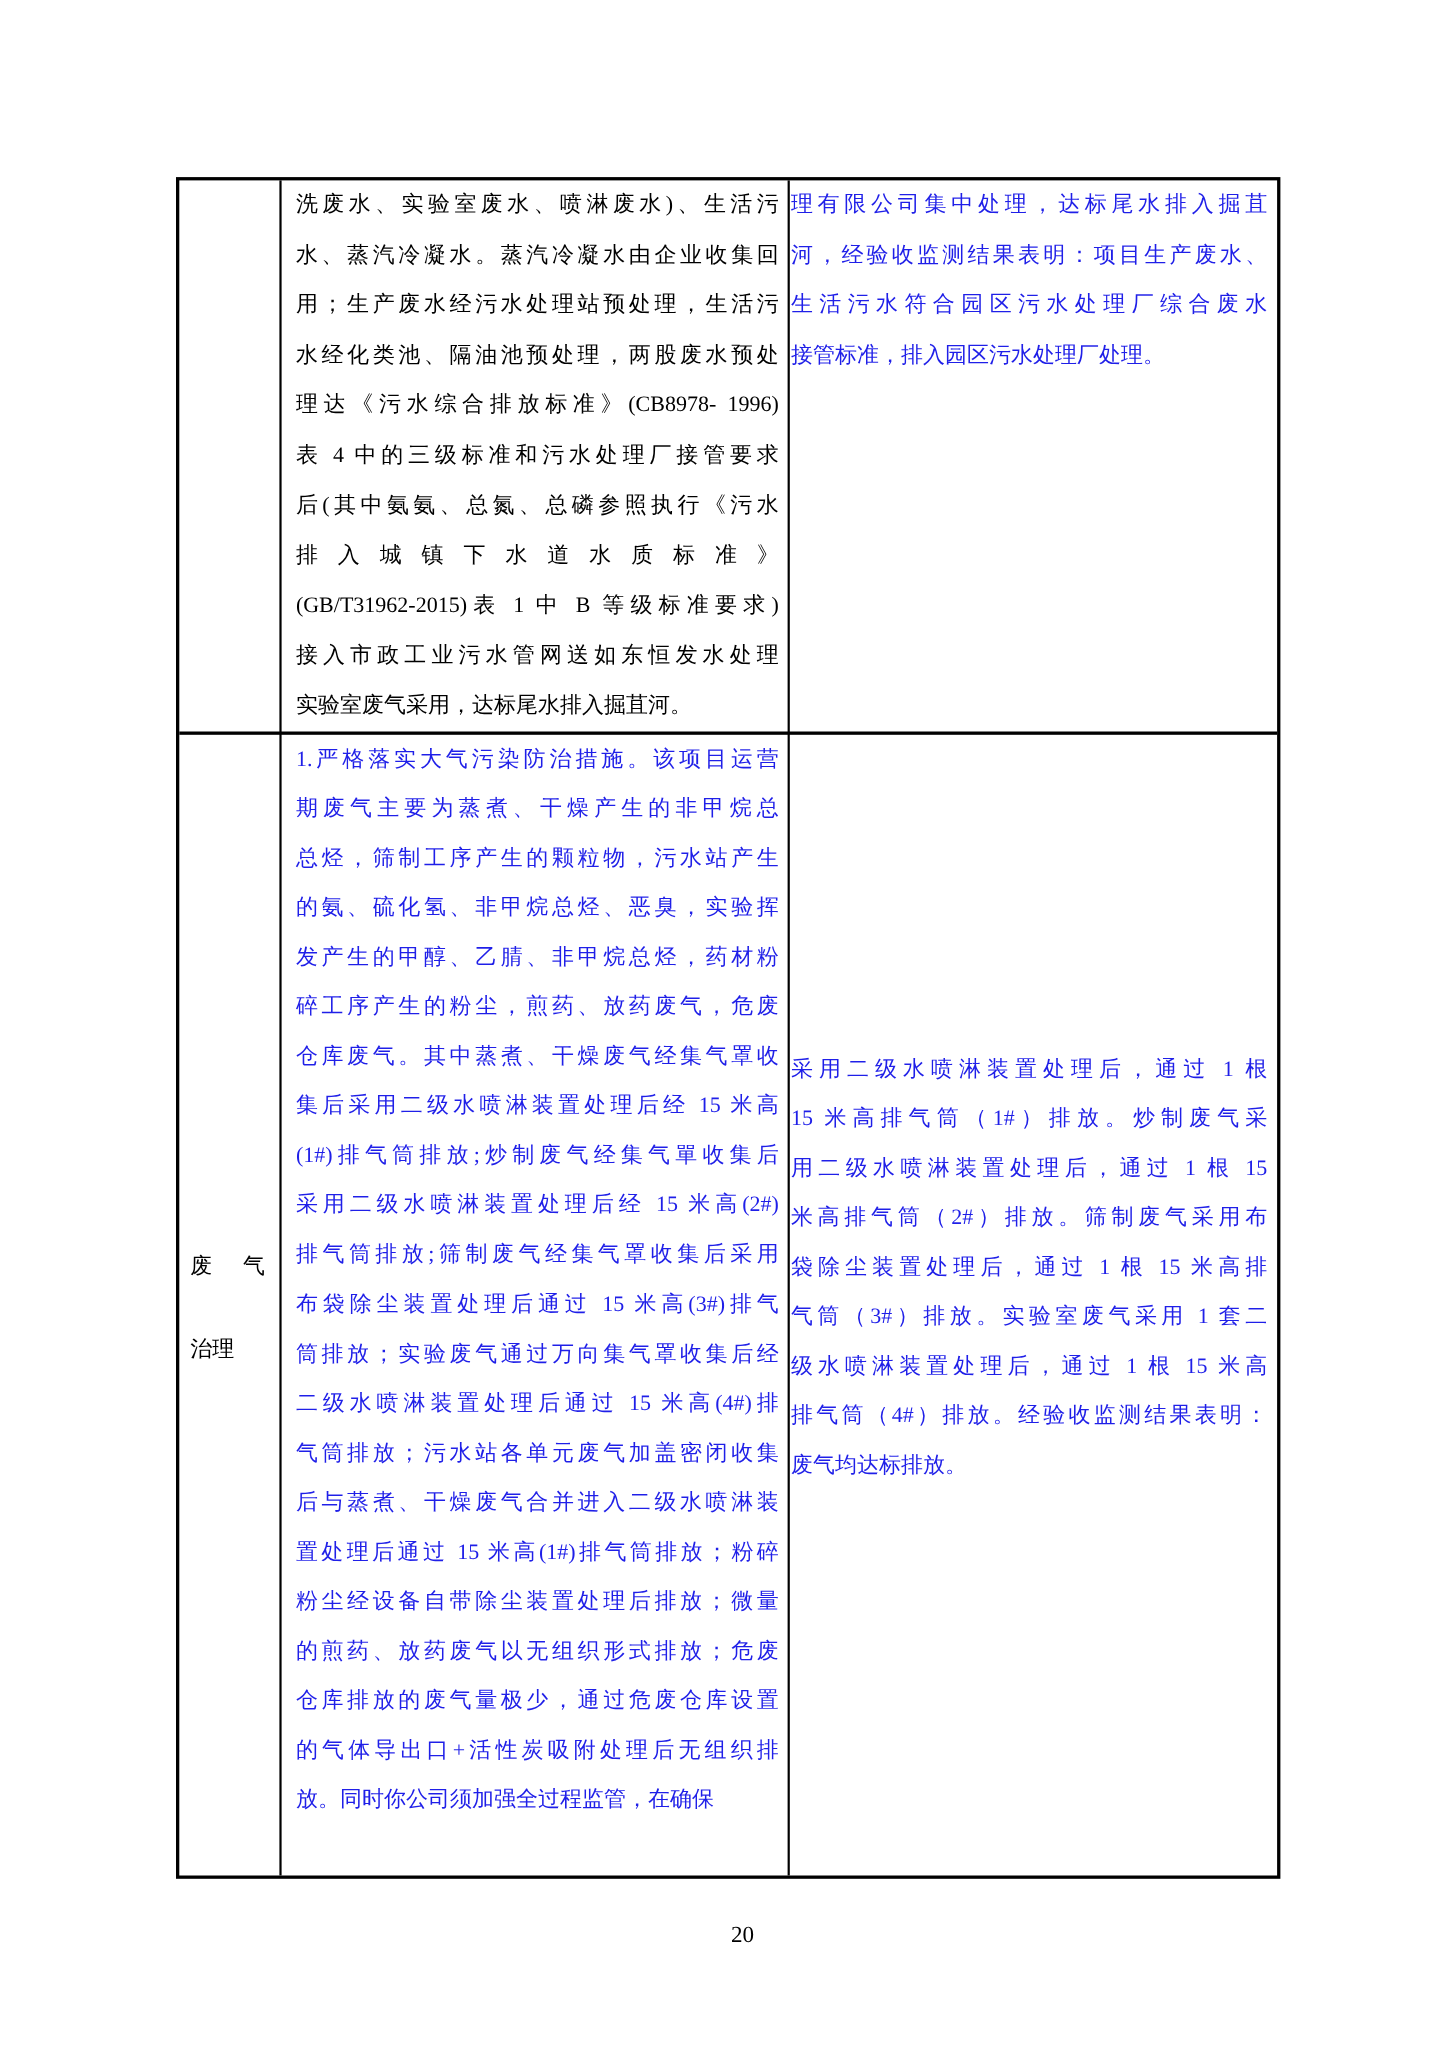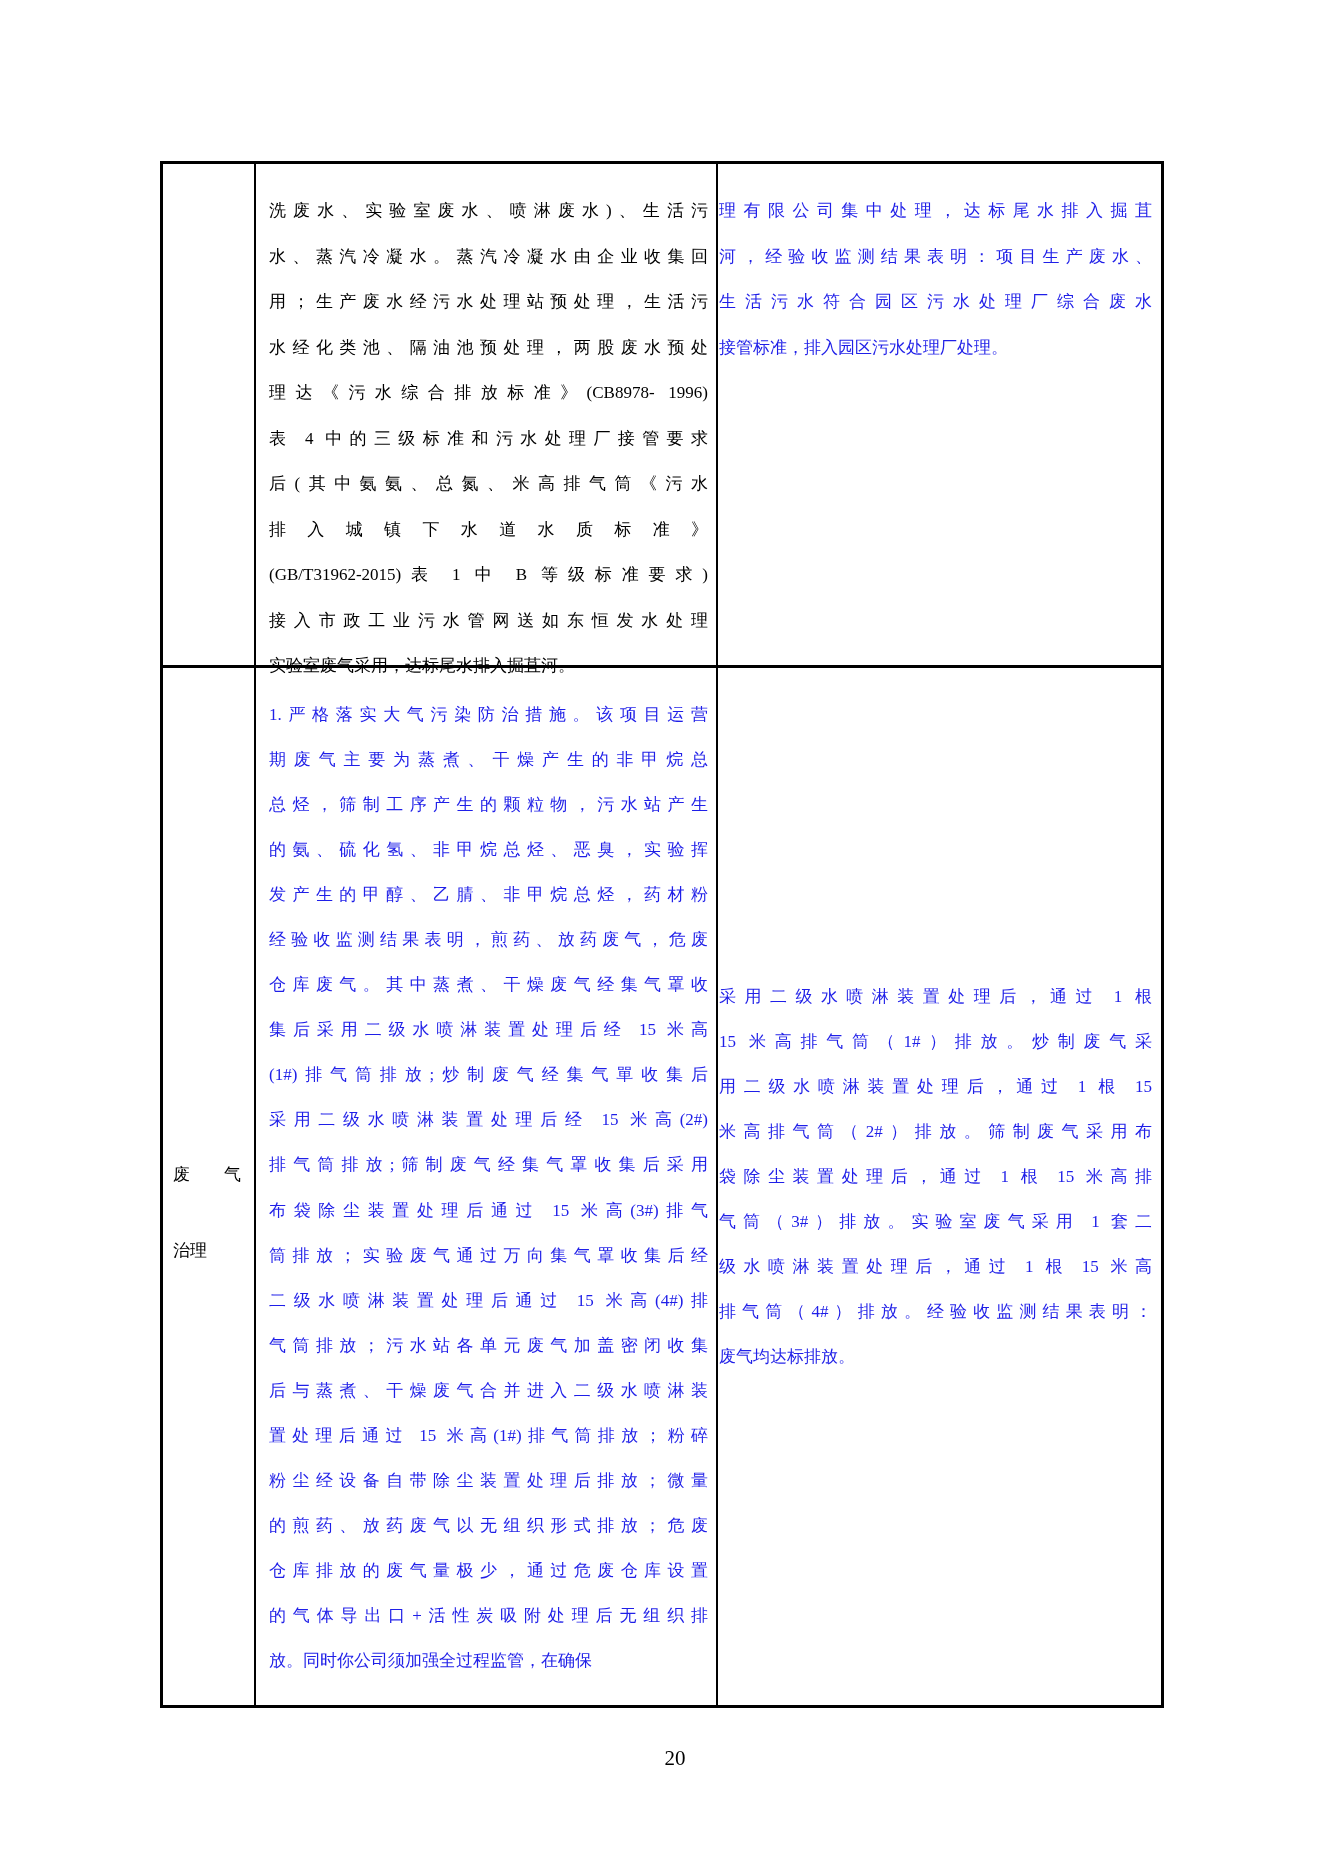--- a/index.html
+++ b/index.html
@@ -10,21 +10,21 @@
   }
   .doc-table {
     position:absolute; left:160px; top:161px; width:998px; height:1541px;
     border:3px solid var(--border,#000);
   }
   .vline { position:absolute; top:0; bottom:0; width:2px; background:var(--border,#000); }
   .v1 { left:91px; }
   .v2 { left:553px; }
   .hline { position:absolute; left:0; right:0; top:501px; height:3px; background:var(--border,#000); }
 
-  .cell { position:absolute; box-sizing:border-box; font-size:17px;margin-top:24px; }
+  .cell { position:absolute; box-sizing:border-box; font-size:20px; }
   .tline { text-align:justify; text-align-last:justify; white-space:pre-wrap; }
   .tline.last { text-align-last:left; }
 
   .r1 { top:0; height:501px; line-height:45.5px; }
   .r2 { top:504px; height:1037px; line-height:45.05px; }
 
   .c1 { left:0; width:87px; padding:0 9px 0 10px; }
   .c2 { left:93px; width:460px; padding:0 8px 0 13px; }
   .c3 { left:556px; width:442px; padding:0 9px 0 0; }
 
@@ -48,21 +48,21 @@
     <div class="vline v2"></div>
     <div class="hline"></div>
 
     <div class="cell r1 c2 black">
         <div class="tline">洗废水、实验室废水、喷淋废水)、生活污</div>
         <div class="tline">水、蒸汽冷凝水。蒸汽冷凝水由企业收集回</div>
         <div class="tline">用；生产废水经污水处理站预处理，生活污</div>
         <div class="tline">水经化类池、隔油池预处理，两股废水预处</div>
         <div class="tline">理达《污水综合排放标准》(CB8978- 1996)</div>
         <div class="tline">表 4 中的三级标准和污水处理厂接管要求</div>
-        <div class="tline">后(其中氨氨、总氮、米高排气筒《污水</div>
+        <div class="tline">后(其中氨氨、总氮、总磷参照执行《污水</div>
         <div class="tline">排入城镇下水道水质标准》</div>
         <div class="tline">(GB/T31962-2015)表 1 中 B 等级标准要求)</div>
         <div class="tline">接入市政工业污水管网送如东恒发水处理</div>
         <div class="tline last">实验室废气采用，达标尾水排入掘苴河。</div>
       </div>
     <div class="cell r1 c3 blue">
         <div class="tline">理有限公司集中处理，达标尾水排入掘苴</div>
         <div class="tline">河，经验收监测结果表明：项目生产废水、</div>
         <div class="tline">生活污水符合园区污水处理厂综合废水</div>
         <div class="tline last">接管标准，排入园区污水处理厂处理。</div>
@@ -71,21 +71,21 @@
     <div class="cell r2 c1 black label-cell">
         <div class="tline">废气</div>
         <div class="tline last">治理</div>
       </div>
     <div class="cell r2 c2 blue">
         <div class="tline">1.严格落实大气污染防治措施。该项目运营</div>
         <div class="tline">期废气主要为蒸煮、干燥产生的非甲烷总</div>
         <div class="tline">总烃，筛制工序产生的颗粒物，污水站产生</div>
         <div class="tline">的氨、硫化氢、非甲烷总烃、恶臭，实验挥</div>
         <div class="tline">发产生的甲醇、乙腈、非甲烷总烃，药材粉</div>
-        <div class="tline">经验收监测结果表明，煎药、放药废气，危废</div>
+        <div class="tline">碎工序产生的粉尘，煎药、放药废气，危废</div>
         <div class="tline">仓库废气。其中蒸煮、干燥废气经集气罩收</div>
         <div class="tline">集后采用二级水喷淋装置处理后经 15 米高</div>
         <div class="tline">(1#)排气筒排放;炒制废气经集气單收集后</div>
         <div class="tline">采用二级水喷淋装置处理后经 15 米高(2#)</div>
         <div class="tline">排气筒排放;筛制废气经集气罩收集后采用</div>
         <div class="tline">布袋除尘装置处理后通过 15 米高(3#)排气</div>
         <div class="tline">筒排放；实验废气通过万向集气罩收集后经</div>
         <div class="tline">二级水喷淋装置处理后通过 15 米高(4#)排</div>
         <div class="tline">气筒排放；污水站各单元废气加盖密闭收集</div>
         <div class="tline">后与蒸煮、干燥废气合并进入二级水喷淋装</div>

